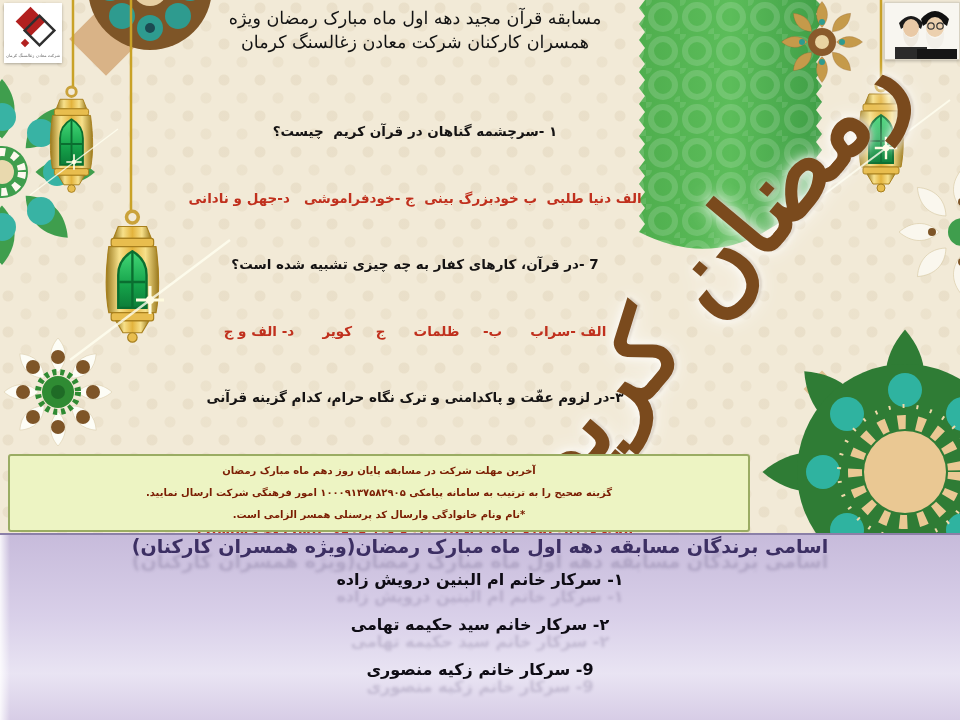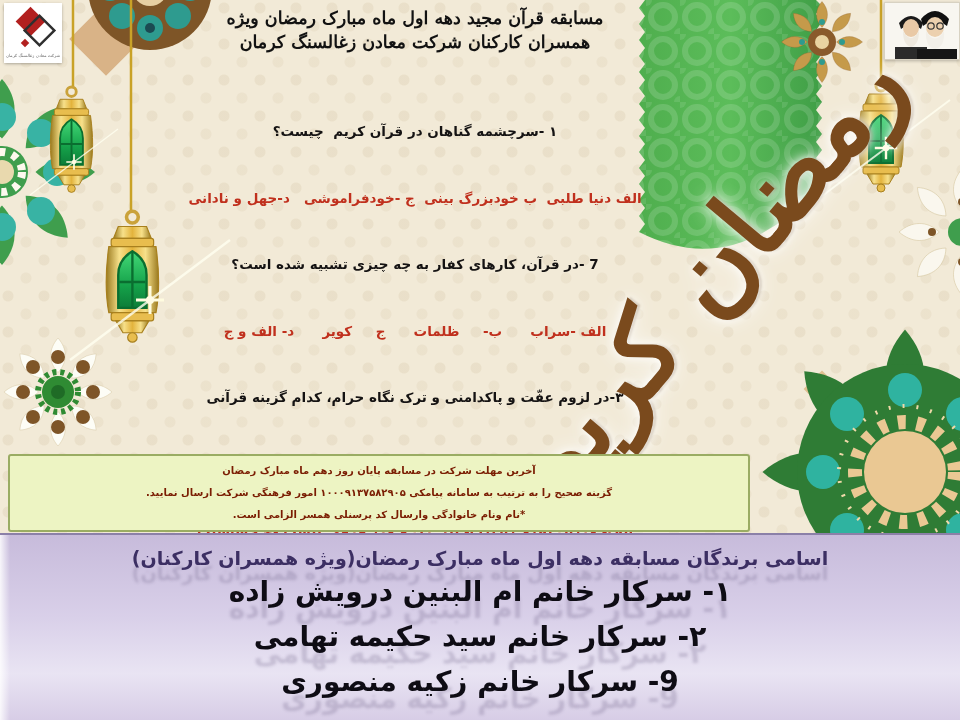--- a/index.html
+++ b/index.html
@@ -36,21 +36,21 @@
   .leaders{
     position:absolute;left:884px;top:2px;width:74px;height:56px;background:#fff;
     border:1px solid #d8d2c2;box-shadow:0 1px 3px rgba(0,0,0,.25);
   }
   
   .content{
     position:absolute;left:175px;top:6px;width:480px;direction:rtl;text-align:center;
   }
   .ptitle{
     font-family:"DejaVu Serif","Liberation Serif",serif;
-    font-weight:bold;font-size:17.5px;line-height:24px;color:#121212;
+    font-weight:normal;font-size:17.5px;line-height:24px;color:#121212;
   }
   .quiz{margin-top:4px;white-space:pre-wrap;font-weight:bold;font-size:13.5px;}
   .qline{line-height:18.6px;}
   .qline.q{color:#151313;}
   .qline.o{color:#c0301d;}
   
   .notice{
     position:absolute;left:8px;top:454px;width:738px;height:70px;
     background:#edf4c3;border:2px solid #9aac63;border-radius:3px;
     direction:rtl;text-align:center;color:#7a1c02;font-weight:bold;
@@ -61,25 +61,25 @@
     position:absolute;left:0;top:533px;width:960px;height:187px;
     border-top:2px solid #8b80a8;box-sizing:border-box;
     background:linear-gradient(180deg,#c7bbdb 0%,#d9d0e9 45%,#e9e4f3 75%,#d7cde6 100%);
     direction:rtl;text-align:center;
   }
   .winners::before{
     content:"";position:absolute;left:0;top:0;width:10px;height:100%;
     background:linear-gradient(90deg,rgba(255,255,255,.85),rgba(255,255,255,0));
   }
   .w-title{
-    padding-top:12px;font-weight:bold;font-size:19px;color:#3c2f63;
+    font-weight:bold;font-size:19px;color:#3c2f63;
     text-shadow:0 15px 3px rgba(90,80,120,.25);
   }
   .w-item{
-    font-weight:bold;font-size:28px;color:#0e0c14;line-height:45px;
+    font-weight:bold;font-size:16px;color:#0e0c14;line-height:45px;
     text-shadow:0 17px 3px rgba(80,70,110,.22);
   }
 </style>
 </head>
 <body>
 
 <div class="poster">
 
   <svg class="decor" width="960" height="533" viewBox="0 0 960 533">
     <defs>

